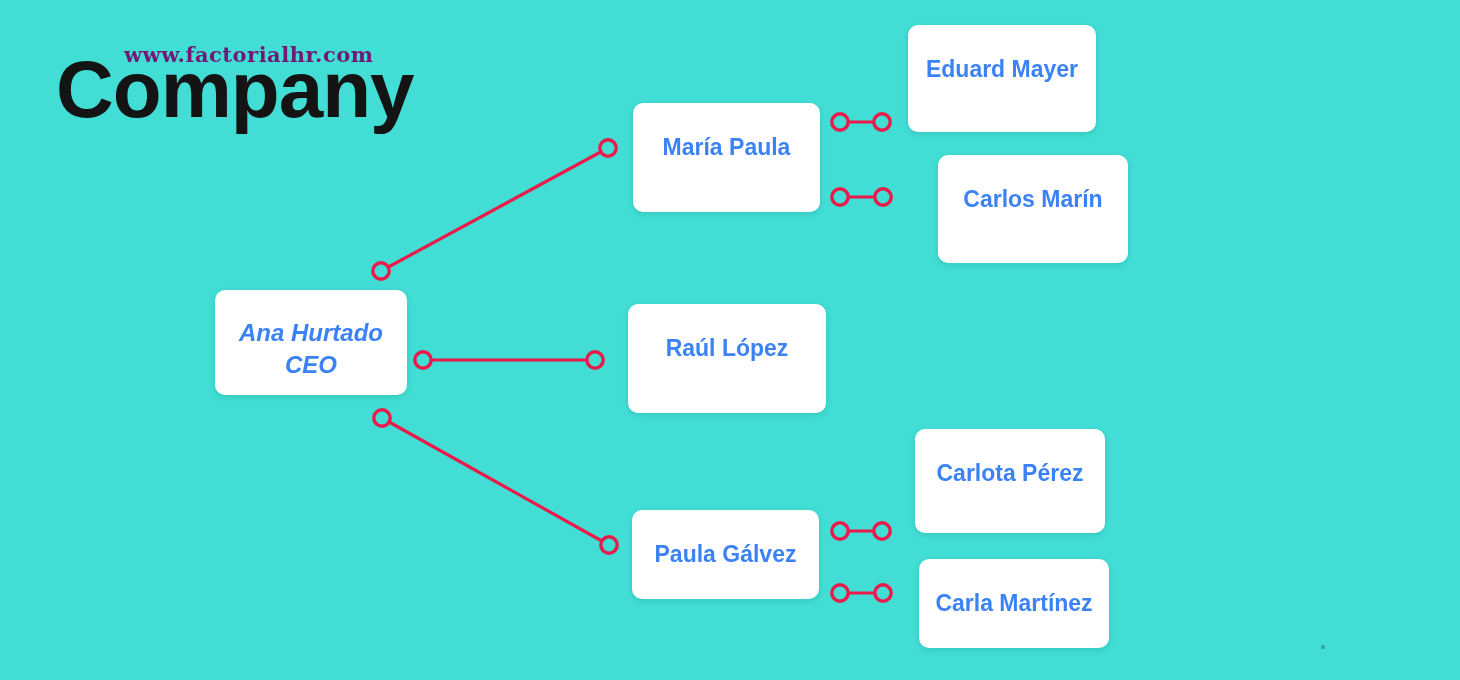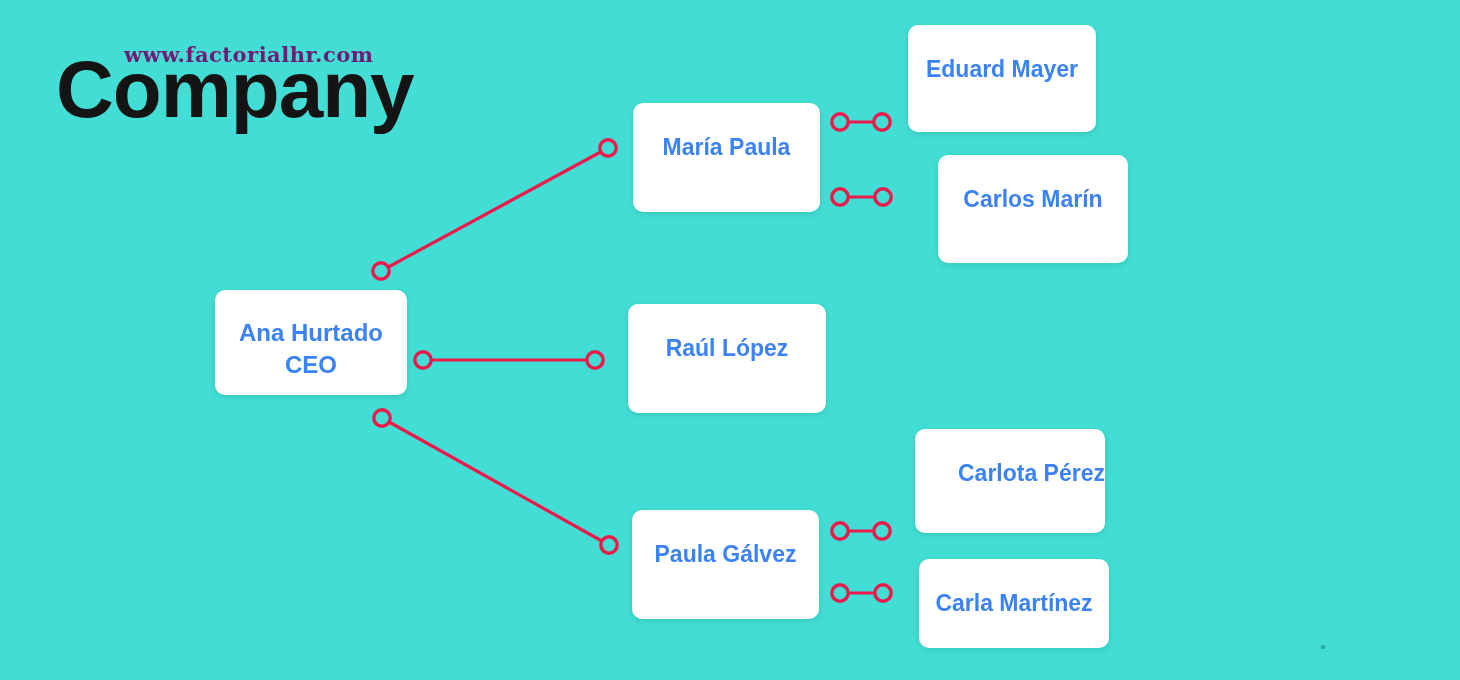--- a/index.html
+++ b/index.html
@@ -52,20 +52,21 @@
     font-weight: 700;
     font-size: 23px;
     color: #3b82f6;
     cursor: default;
   }
   .node.two-line {
     justify-content: center;
     padding-top: 12px;
     font-size: 24px;
     line-height: 32px;
+    font-style: italic;
   }
   .connector-layer {
     position: absolute;
     left: 0;
     top: 0;
     width: 1460px;
     height: 680px;
     pointer-events: none;
   }
   .speck {
@@ -131,24 +132,24 @@
       </div>
       <div class="node" style="left: 908px; top: 25px; width: 188px; height: 107px;">
         <span>Eduard Mayer</span>
       </div>
       <div class="node" style="left: 913px; top: 155px; width: 190px; height: 108px; margin-left: 25px;">
         <span>Carlos Marín</span>
       </div>
       <div class="node" style="left: 628px; top: 304px; width: 198px; height: 109px;">
         <span>Raúl López</span>
       </div>
-      <div class="node" style="left: 632px; top: 510px; width: 187px; height: 109px; align-items: center;">
+      <div class="node" style="left: 632px; top: 510px; width: 187px; height: 89px; align-items: center;">
         <span>Paula Gálvez</span>
       </div>
-      <div class="node" style="left: 915px; top: 429px; width: 190px; height: 104px; align-items: flex-end;">
+      <div class="node" style="left: 915px; top: 429px; width: 190px; height: 104px;">
         <span>Carlota Pérez</span>
       </div>
       <div class="node" style="left: 919px; top: 559px; width: 190px; height: 89px;">
         <span>Carla Martínez</span>
       </div>
     </div>
 
   <div class="website">www.factorialhr.com</div>
   <div class="title">Company</div>
 

